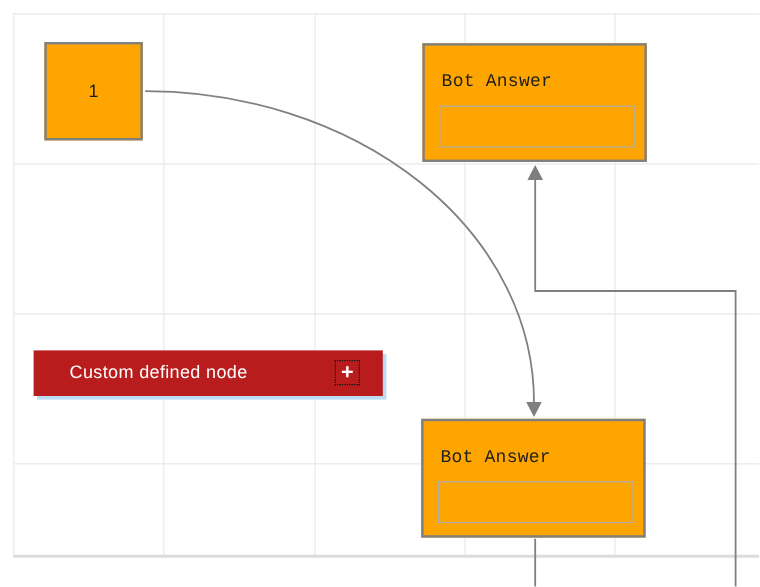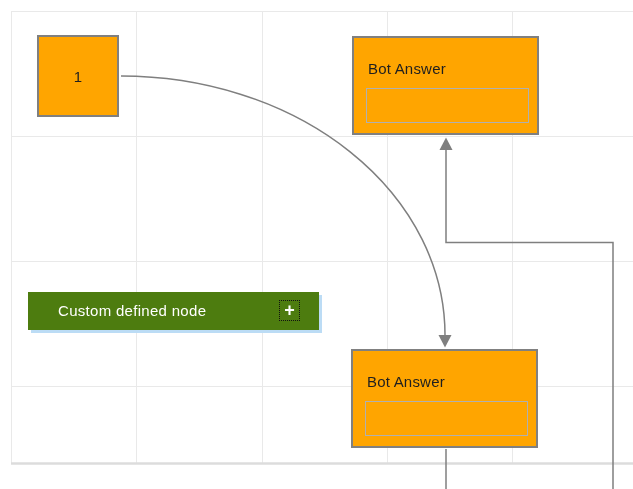--- a/index.html
+++ b/index.html
@@ -23,21 +23,21 @@
 
   
   .bot-node{
     position:absolute;width:187px;height:99px;box-sizing:border-box;
     background:#ffa500;border:2px solid #7f7f7f;
   }
   .bot-top{left:352px;top:36px;}
   .bot-bottom{left:351px;top:349px;}
   .bot-title{
     position:absolute;left:14px;top:22px;
-    font-size:15px;color:#1f1f1f;letter-spacing:.2px;
+    font-size:15px;color:#1f1f1f;letter-spacing:.2px;font-family:Liberation Mono, monospace;
   }
   .bot-input{
     position:absolute;left:12px;top:50px;
     width:163px;height:35px;box-sizing:border-box;
     border:1.5px solid #b0b0b0;
     background:transparent;
   }
 
   
   .custom-node{
@@ -93,20 +93,20 @@
   <div class="bot-node bot-top" style="background-color: rgb(255, 165, 0); border-color: rgb(128, 128, 128);">
     <div class="bot-title" style="color: rgb(31, 31, 31);">Bot Answer</div>
     <div class="bot-input" style="border-color: rgb(176, 176, 176);"></div>
   </div>
 
   <div class="bot-node bot-bottom" style="background-color: rgb(255, 165, 0); border-color: rgb(128, 128, 128);">
     <div class="bot-title" style="color: rgb(31, 31, 31);">Bot Answer</div>
     <div class="bot-input" style="border-color: rgb(176, 176, 176);"></div>
   </div>
 
-  <div class="custom-node" style="background-color: #4d7c0f; color: rgb(255, 255, 255);">
+  <div class="custom-node" style="background-color: #b91c1c; color: rgb(255, 255, 255);">
     <span class="custom-label">Custom defined node</span>
     <span class="plus-box">
       <span class="plus">+</span>
     </span>
   </div>
 
 </div>
 
 </body></html>

